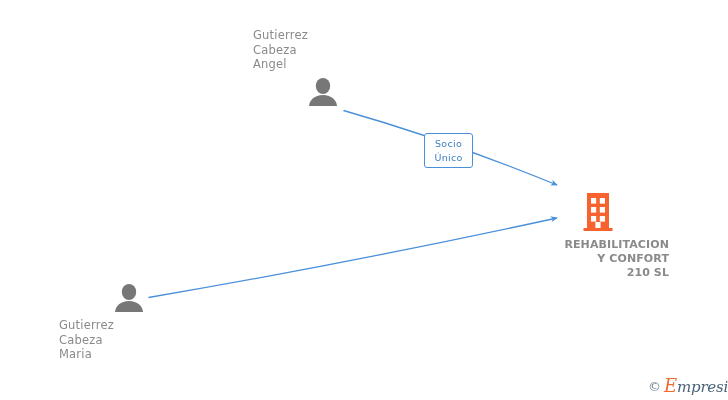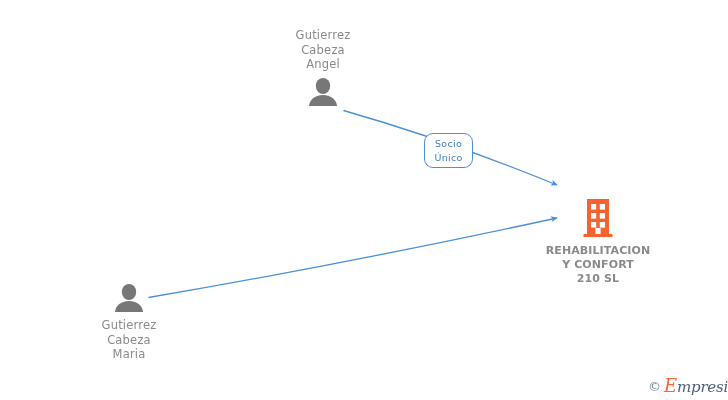--- a/index.html
+++ b/index.html
@@ -23,21 +23,21 @@
     position: absolute;
     left: 0;
     top: 0;
     width: 728px;
     height: 400px;
   }
   
   .person-node {
     position: absolute;
     width: 140px;
-    text-align: center;
+    text-align: left;
   }
   .person-node.top { left: 253px; top: 28px; }
   .person-node.bottom { left: 59px; top: 284px; }
   .person-icon {
     display: block;
     margin: 0 auto;
   }
   .person-label {
     font-size: 11.5px;
     line-height: 14.5px;
@@ -45,43 +45,43 @@
     letter-spacing: .2px;
     white-space: pre-line;
   }
   .person-node.top .person-label { margin-bottom: 6px; }
   .person-node.bottom .person-label { margin-top: 6px; }
 
   
   .company-node {
     position: absolute;
     left: 527px;
-    top: 198px;
+    top: 192px;
     width: 142px;
-    text-align: center;
+    text-align: right;
   }
   .company-icon {
     display: block;
     margin: 0 auto 6px auto;
   }
   .company-label {
     font-size: 11px;
     line-height: 14px;
     font-weight: bold;
     color: #8a8a8a;
     letter-spacing: .1px;
     white-space: pre-line;
   }
 
   
   .edge-label {
     position: absolute;
     box-sizing: border-box;
     border: 1px solid #4a90d9;
-    border-radius: 9px;
+    border-radius: 3px;
     background: #ffffff;
     color: #3c7fc4;
     font-size: 9.5px;
     line-height: 14px;
     text-align: center;
     padding: 3px 4px 2px 4px;
     letter-spacing: .3px;
     white-space: pre-line;
   }
   .edge-label.socio { left: 424px; top: 133px; width: 49px; }

